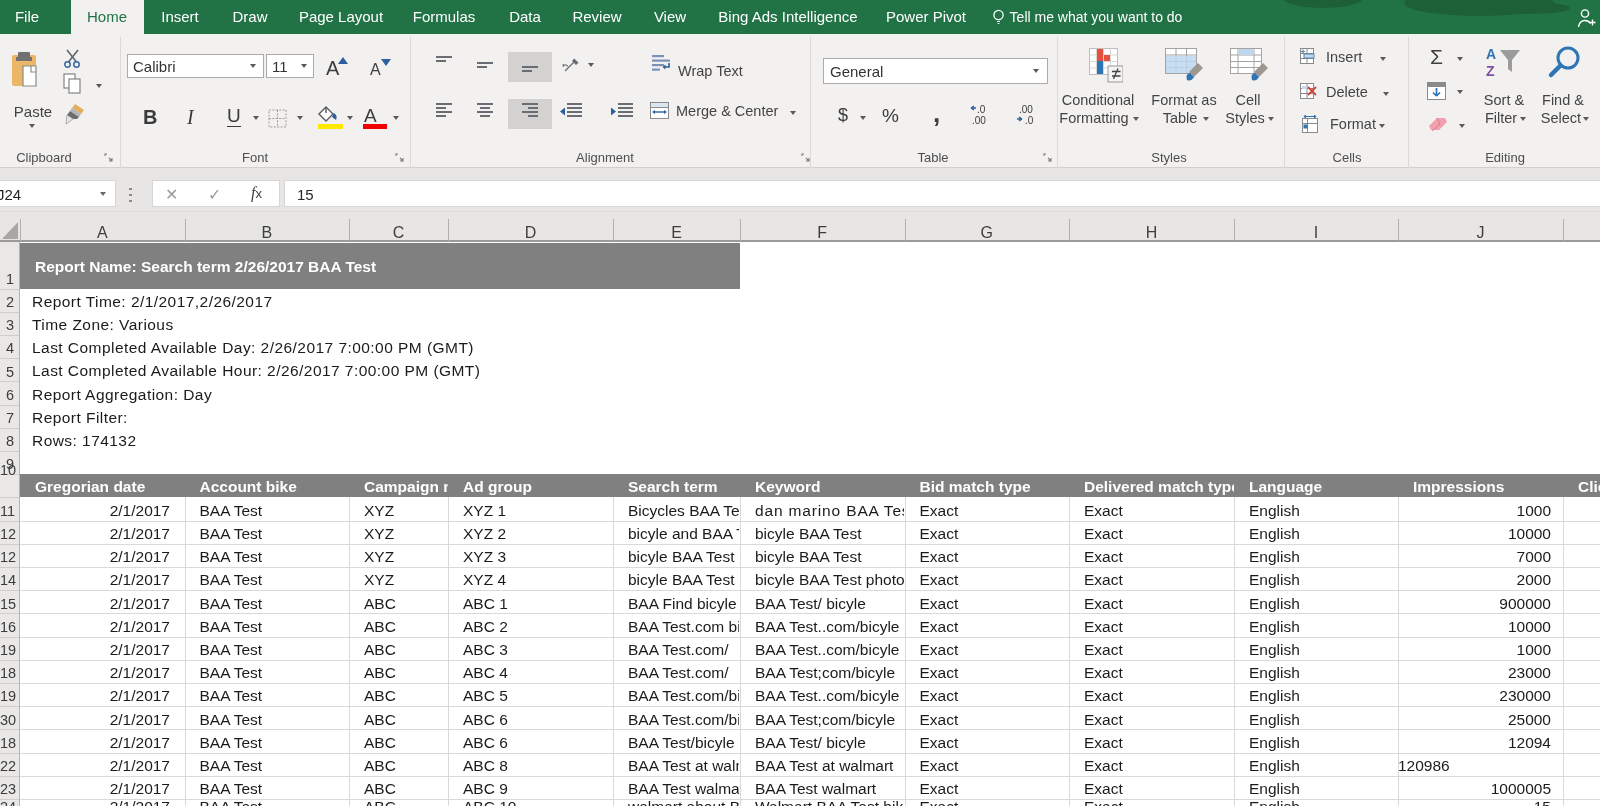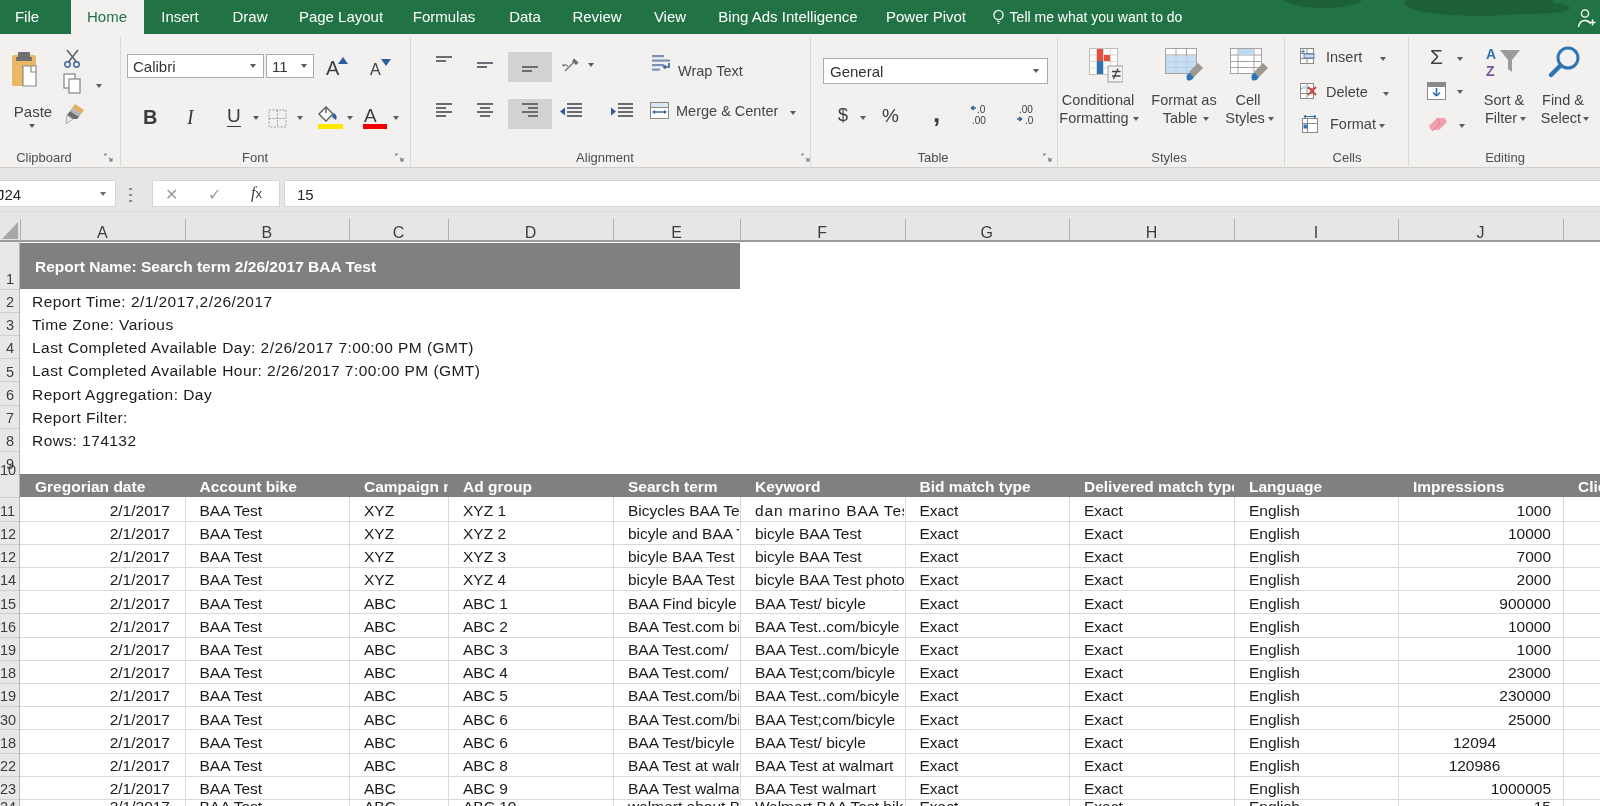--- a/index.html
+++ b/index.html
@@ -568,31 +568,31 @@
 <div class="ct" style="left:1398.0px;top:710.5px;width:153.0px;text-align:right">25000</div>
 <div class="ct" style="left:20px;top:733.7px;width:150.0px;text-align:right">2/1/2017</div>
 <div class="ct" style="left:199.5px;top:733.7px;width:148.5px">BAA Test</div>
 <div class="ct" style="left:364.0px;top:733.7px;width:83.0px">ABC</div>
 <div class="ct" style="left:463.0px;top:733.7px;width:149.0px">ABC 6</div>
 <div class="ct" style="left:628.0px;top:733.7px;width:111.0px">BAA Test/bicyle</div>
 <div class="ct" style="left:755.0px;top:733.7px;width:148.5px">BAA Test/ bicyle</div>
 <div class="ct" style="left:919.5px;top:733.7px;width:148.5px">Exact</div>
 <div class="ct" style="left:1084.0px;top:733.7px;width:149.0px">Exact</div>
 <div class="ct" style="left:1249.0px;top:733.7px;width:148.0px">English</div>
-<div class="ct" style="left:1398.0px;top:733.7px;width:153.0px;text-align:center">12094</div>
+<div class="ct" style="left:1398.0px;top:733.7px;width:153.0px;text-align:right">12094</div>
 <div class="ct" style="left:20px;top:756.9px;width:150.0px;text-align:right">2/1/2017</div>
 <div class="ct" style="left:199.5px;top:756.9px;width:148.5px">BAA Test</div>
 <div class="ct" style="left:364.0px;top:756.9px;width:83.0px">ABC</div>
 <div class="ct" style="left:463.0px;top:756.9px;width:149.0px">ABC 8</div>
 <div class="ct" style="left:628.0px;top:756.9px;width:111.0px">BAA Test at walmart</div>
 <div class="ct" style="left:755.0px;top:756.9px;width:148.5px">BAA Test at walmart</div>
 <div class="ct" style="left:919.5px;top:756.9px;width:148.5px">Exact</div>
 <div class="ct" style="left:1084.0px;top:756.9px;width:149.0px">Exact</div>
 <div class="ct" style="left:1249.0px;top:756.9px;width:148.0px">English</div>
-<div class="ct" style="left:1398.0px;top:756.9px;width:153.0px;text-align:center">120986</div>
+<div class="ct" style="left:1398.0px;top:756.9px;width:153.0px;text-align:left">120986</div>
 <div class="ct" style="left:20px;top:780.1px;width:150.0px;text-align:right">2/1/2017</div>
 <div class="ct" style="left:199.5px;top:780.1px;width:148.5px">BAA Test</div>
 <div class="ct" style="left:364.0px;top:780.1px;width:83.0px">ABC</div>
 <div class="ct" style="left:463.0px;top:780.1px;width:149.0px">ABC 9</div>
 <div class="ct" style="left:628.0px;top:780.1px;width:111.0px">BAA Test walmart fan</div>
 <div class="ct" style="left:755.0px;top:780.1px;width:148.5px">BAA Test walmart</div>
 <div class="ct" style="left:919.5px;top:780.1px;width:148.5px">Exact</div>
 <div class="ct" style="left:1084.0px;top:780.1px;width:149.0px">Exact</div>
 <div class="ct" style="left:1249.0px;top:780.1px;width:148.0px">English</div>
 <div class="ct" style="left:1398.0px;top:780.1px;width:153.0px;text-align:right">1000005</div>

